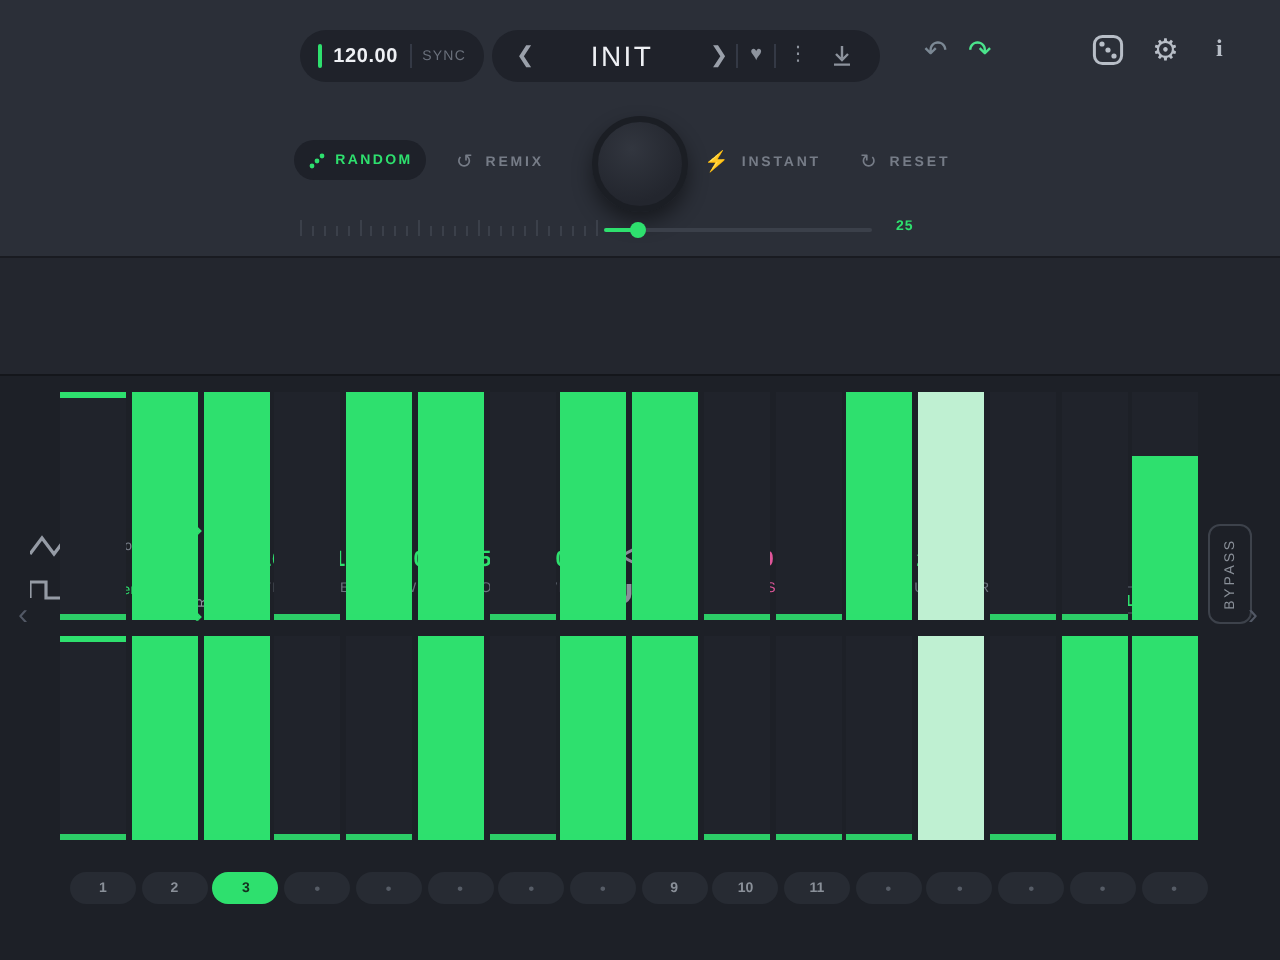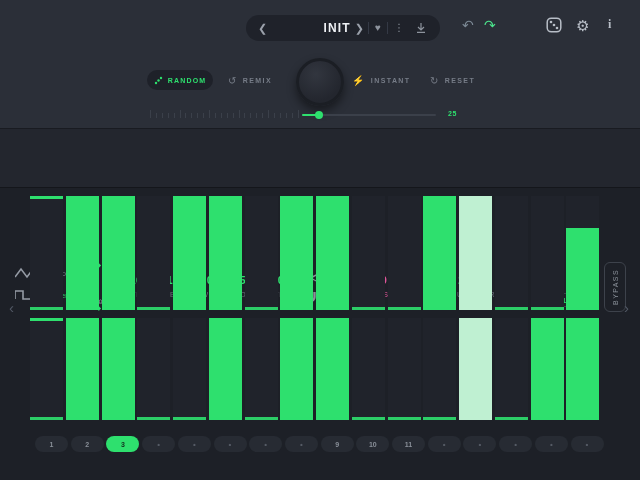--- a/index.html
+++ b/index.html
@@ -18,21 +18,21 @@
   .app-name{color:var(--txt);font-size:15px;font-weight:600;letter-spacing:.4px}
   .module{position:absolute;height:26px;background:var(--mod);border-radius:13px;display:flex;align-items:center}
   .bpm-module{left:150px;top:15px;width:92px;padding:0 9px;gap:6px}
   .bpm-icon{width:12px;height:12px;border-radius:4px;background:var(--green);position:relative}
   .bpm-icon::after{content:"";position:absolute;left:4px;top:4px;width:4px;height:4px;background:#1f222a;border-radius:1px}
   .bpm-value{color:var(--txt);font-size:10px;font-weight:bold;letter-spacing:.3px}
   .mod-sep{width:1px;height:12px;background:#343945}
   .sync{color:var(--dim);font-size:7px;letter-spacing:.6px}
   .preset-module{left:246px;top:15px;width:194px;padding:0 8px}
   .chev{color:#9aa0aa;font-size:11px;line-height:1;cursor:default;padding:0 4px}
-  .preset-name{flex:1;text-align:right;color:var(--txt);font-size:12px;font-weight:bold;letter-spacing:1.2px}
+  .preset-name{flex:1;text-align:center;color:var(--txt);font-size:14px;font-weight:normal;letter-spacing:1.2px}
   .pm-icon{color:#8d939d;font-size:10px;padding:0 6px;line-height:1}
   .hdr-ic{position:absolute;top:18px;color:#b8bec7;font-size:14px;line-height:1}
   .knob{position:absolute;left:296px;top:58px;width:48px;height:48px;border-radius:50%;
         background:radial-gradient(circle at 40% 32%,#32363f,#23262e 70%);
         border:3px solid #1b1e24;box-shadow:0 5px 10px rgba(0,0,0,.45)}
   .pillbtn{position:absolute;height:20px;border-radius:10px;background:#1e2129;display:flex;align-items:center;justify-content:center;gap:5px}
   .pillbtn .plabel{color:var(--green);font-size:7px;font-weight:bold;letter-spacing:1.2px}
   .txtbtn{position:absolute;display:flex;align-items:center;gap:5px;color:#767c87;font-size:7px;font-weight:bold;letter-spacing:1.4px}
   .txtbtn .ic{font-size:10px;font-weight:normal}
   .rtick{position:absolute;bottom:0;width:1px;background:#3b404a}
@@ -82,20 +82,26 @@
   svg{display:block}
 </style>
 </head>
 <body>
 
 <div id="app">
 
   <div class="top-panel">
 
 
+    <div class="module bpm-module">
+      <span class="bpm-icon"></span>
+      <span class="bpm-value">120.00</span>
+      <span class="mod-sep"></span>
+      <span class="sync">SYNC</span>
+    </div>
 
     <div class="module preset-module">
       <span class="chev">❮</span>
       <span class="preset-name">INIT</span>
       <span class="chev">❯</span>
       <span class="mod-sep"></span>
       <span class="pm-icon">♥</span>
       <span class="mod-sep"></span>
       <span class="pm-icon">⋮</span>
       <span class="pm-icon">

